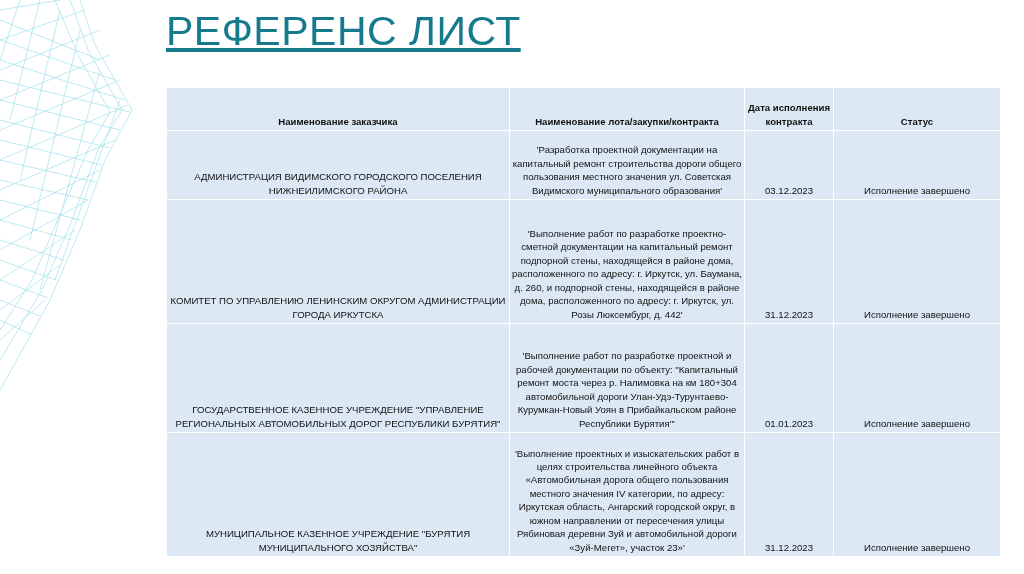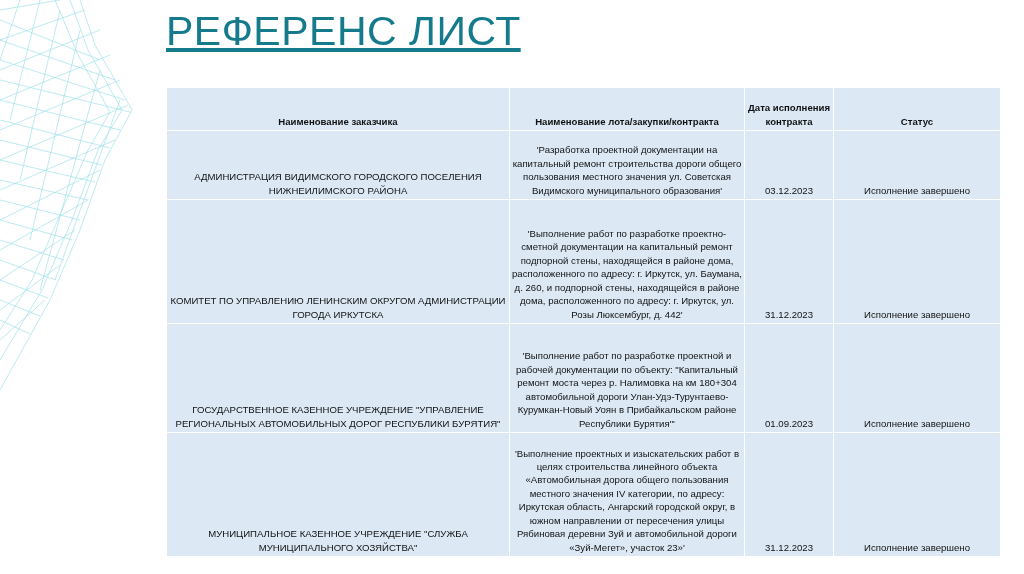--- a/index.html
+++ b/index.html
@@ -103,23 +103,23 @@
     </tr>
     <tr style="height:124px">
       <td>КОМИТЕТ ПО УПРАВЛЕНИЮ ЛЕНИНСКИМ ОКРУГОМ АДМИНИСТРАЦИИ ГОРОДА ИРКУТСКА</td>
       <td class="lot">'Выполнение работ по разработке проектно-сметной документации на капитальный ремонт подпорной стены, находящейся в районе дома, расположенного по адресу: г. Иркутск, ул. Баумана, д. 260, и подпорной стены, находящейся в районе дома, расположенного по адресу: г. Иркутск, ул. Розы Люксембург, д. 442'</td>
       <td class="date">31.12.2023</td>
       <td>Исполнение завершено</td>
     </tr>
     <tr style="height:109px">
       <td>ГОСУДАРСТВЕННОЕ КАЗЕННОЕ УЧРЕЖДЕНИЕ "УПРАВЛЕНИЕ РЕГИОНАЛЬНЫХ АВТОМОБИЛЬНЫХ ДОРОГ РЕСПУБЛИКИ БУРЯТИЯ"</td>
       <td class="lot">'Выполнение работ по разработке проектной и рабочей документации по объекту: "Капитальный ремонт моста через р. Налимовка на км 180+304 автомобильной дороги Улан-Удэ-Турунтаево-Курумкан-Новый Уоян в Прибайкальском районе Республики Бурятия"'</td>
-      <td class="date">01.09.2023</td>
+      <td class="date">01.01.2023</td>
       <td>Исполнение завершено</td>
     </tr>
     <tr style="height:124px">
-      <td>МУНИЦИПАЛЬНОЕ КАЗЕННОЕ УЧРЕЖДЕНИЕ "СЛУЖБА МУНИЦИПАЛЬНОГО ХОЗЯЙСТВА"</td>
+      <td>МУНИЦИПАЛЬНОЕ КАЗЕННОЕ УЧРЕЖДЕНИЕ "БУРЯТИЯ МУНИЦИПАЛЬНОГО ХОЗЯЙСТВА"</td>
       <td class="lot">'Выполнение проектных и изыскательских работ в целях строительства  линейного объекта «Автомобильная дорога общего пользования местного значения IV категории, по адресу: Иркутская область, Ангарский городской округ,  в южном направлении от пересечения улицы Рябиновая деревни Зуй и автомобильной дороги «Зуй-Мегет», участок 23»'</td>
       <td class="date">31.12.2023</td>
       <td>Исполнение завершено</td>
     </tr>
   </tbody>
 </table>
 
 </body></html>

